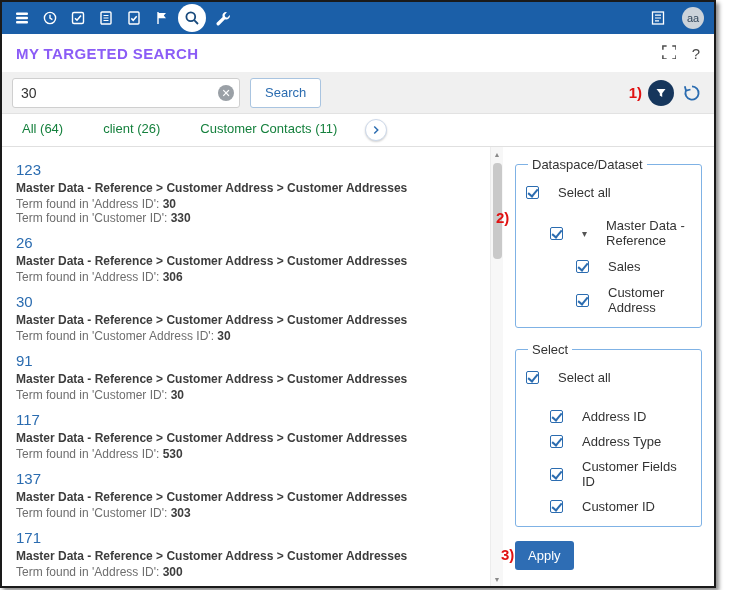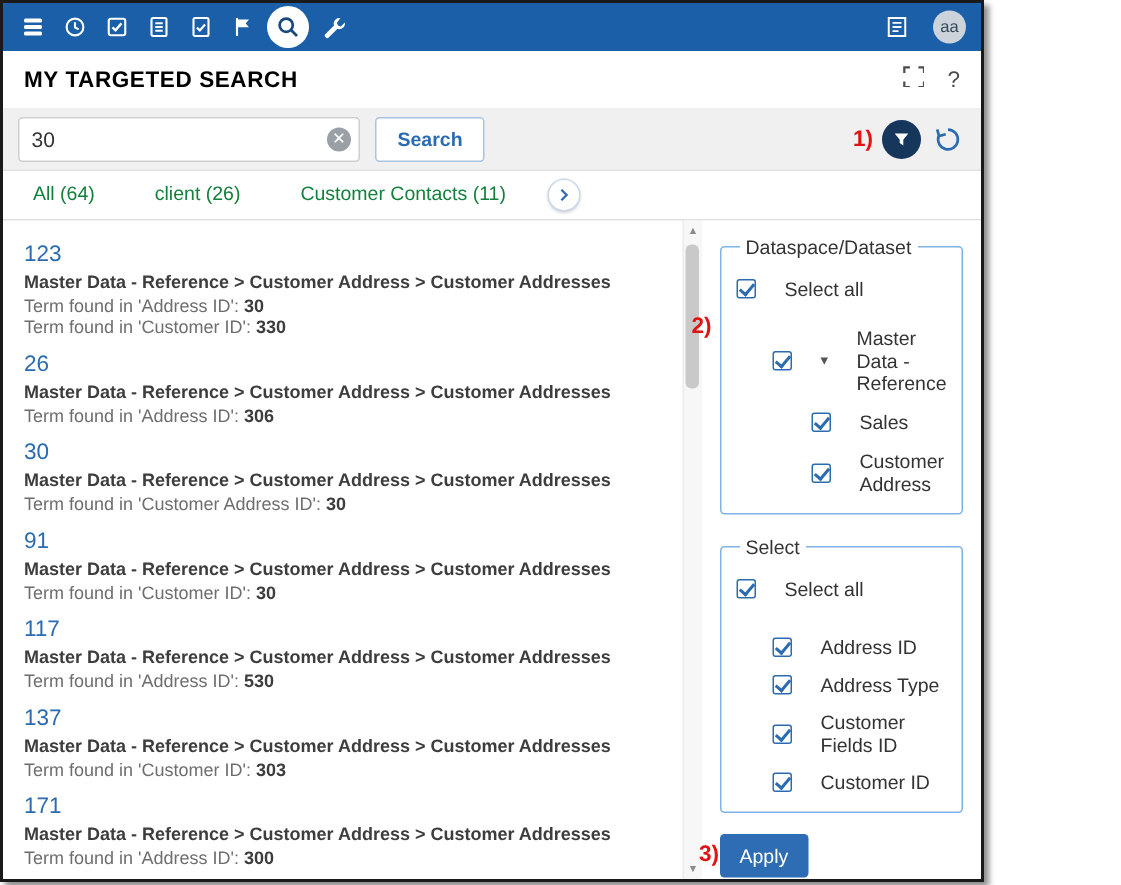--- a/index.html
+++ b/index.html
@@ -1,39 +1,39 @@
 <!DOCTYPE html>
 <html><head>
 <meta charset="utf-8">
 <style>
   * { box-sizing: border-box; margin: 0; padding: 0; }
   html,body { width: 747px; height: 590px; background: #fff; font-family: "Liberation Sans", sans-serif; }
   .frame {
-    width: 656px; height: 588px; margin: 0;
+    width: 716px; height: 588px; margin: 0;
     border: 2px solid #1a1a1a;
     box-shadow: 3px 3px 4px rgba(0,0,0,0.45);
     background: #fff; display: flex; flex-direction: column; overflow: hidden;
   }
   
   .topbar { height: 32px; background: #1b5fa8; display: flex; align-items: center; padding: 0 6px; flex-shrink: 0; }
   .tb-icon { width: 28px; height: 28px; display: flex; align-items: center; justify-content: center; cursor: pointer; }
   .tb-search { width: 28px; height: 28px; background: #fff; border-radius: 50%; display: flex; align-items: center; justify-content: center; margin: 0 2px; cursor: pointer; }
   .topbar-right { margin-left: auto; display: flex; align-items: center; gap: 10px; padding-right: 4px; }
   .avatar { width: 22px; height: 22px; border-radius: 50%; background: #ccd3da; color: #33475b; font-size: 11px; display: flex; align-items: center; justify-content: center; cursor: pointer; }
   
   .header { height: 38px; display: flex; align-items: center; padding: 0 14px; background: #fff; flex-shrink: 0; }
-  .title { font-size: 15px; font-weight: 700; color: #000000; letter-spacing: 0.4px; }
+  .title { font-size: 15px; font-weight: 700; color: #8b5cf6; letter-spacing: 0.4px; }
   .header-right { margin-left: auto; display: flex; align-items: center; gap: 16px; }
   .help-glyph { font-size: 15px; color: #4a4a4a; cursor: pointer; }
   
   .toolbar { height: 42px; background: #f0f0f0; border-bottom: 1px solid #e2e2e2; display: flex; align-items: center; padding: 0 10px; flex-shrink: 0; }
   .search-input-wrap { position: relative; width: 228px; }
   .search-input { width: 100%; height: 30px; border: 1px solid #cfcfcf; border-radius: 3px; padding: 0 26px 0 8px; font-size: 14px; color: #333; font-family: "Liberation Sans", sans-serif; }
   .clear-icon { position: absolute; right: 6px; top: 7px; width: 16px; height: 16px; border-radius: 50%; background: #9aa0a6; color: #fff; font-size: 11px; line-height: 16px; text-align: center; cursor: pointer; }
-  .search-btn { margin-left: 10px; height: 30px; padding: 0 14px; background: #fff; border: 1px solid #a9c4e0; color: #2b6cb0; border-radius: 3px; font-size: 13px; cursor: pointer; font-family: "Liberation Sans", sans-serif; font-weight: bold; }
+  .search-btn { margin-left: 10px; height: 30px; padding: 0 14px; background: #fff; border: 1px solid #a9c4e0; color: #2b6cb0; border-radius: 3px; font-size: 13px; cursor: pointer; font-family: "Liberation Sans", sans-serif; }
   .toolbar-right { margin-left: auto; display: flex; align-items: center; gap: 6px; }
   .ann { color: #e01212; font-size: 15px; font-weight: 600; }
   .filter-circle { width: 26px; height: 26px; border-radius: 50%; background: #16365c; display: flex; align-items: center; justify-content: center; cursor: pointer; }
   .reset-wrap { width: 24px; height: 24px; display: flex; align-items: center; justify-content: center; cursor: pointer; }
   
   .tabs { height: 33px; display: flex; align-items: stretch; border-bottom: 1px solid #e0e0e0; background: #fff; flex-shrink: 0; }
   .tab { padding: 0 20px; display: flex; align-items: center; font-size: 13px; color: #15803d; border-bottom: 3px solid transparent; cursor: pointer; white-space: nowrap; }
   .tab.active { color: #3a3a3a; border-bottom-color: #2f6db8; }
   .tabs-arrow { width: 22px; height: 22px; border-radius: 50%; border: 1px solid #cdd9ea; background: #fff; box-shadow: 0 1px 2px rgba(0,0,0,0.18); display: flex; align-items: center; justify-content: center; align-self: center; margin-left: 8px; cursor: pointer; }
   

